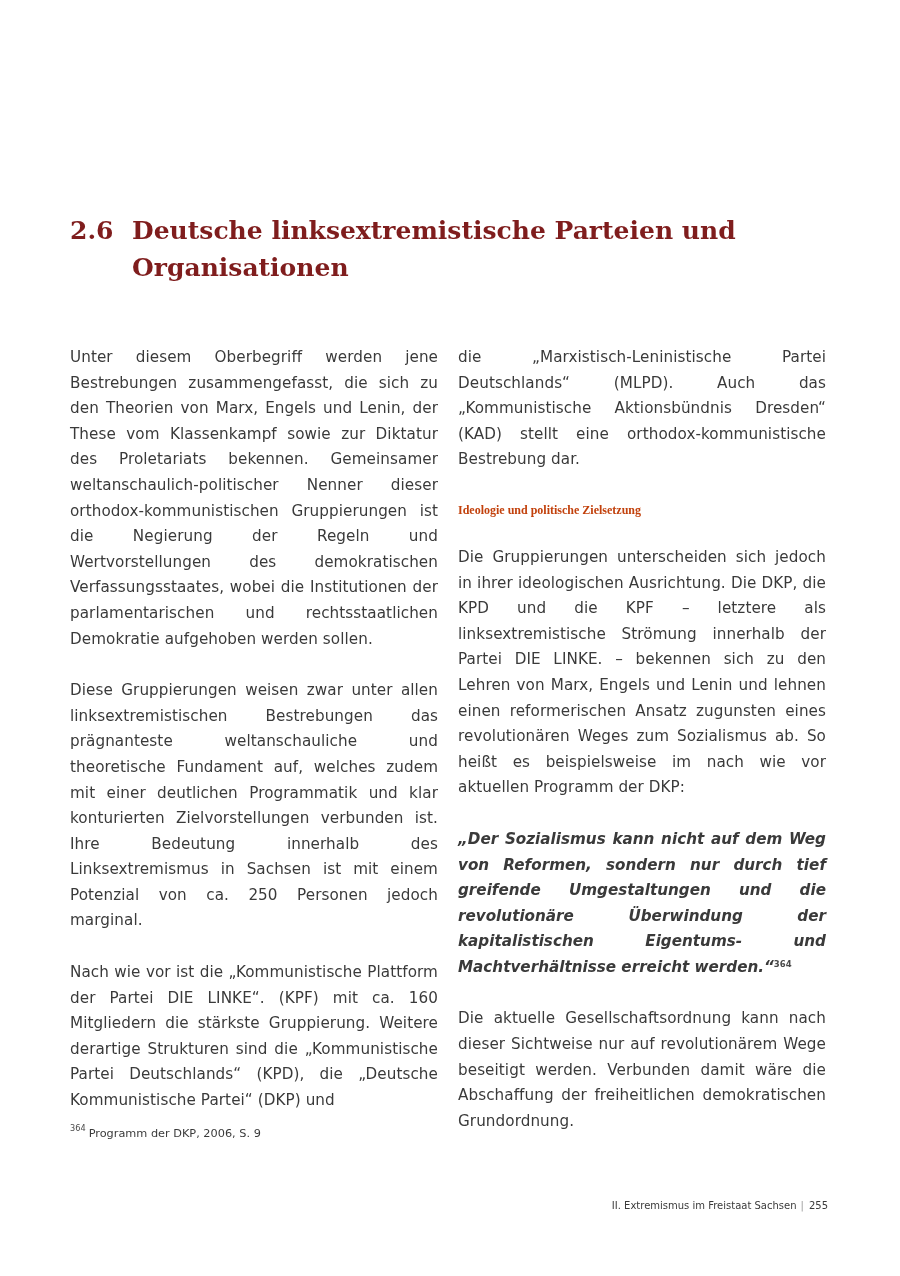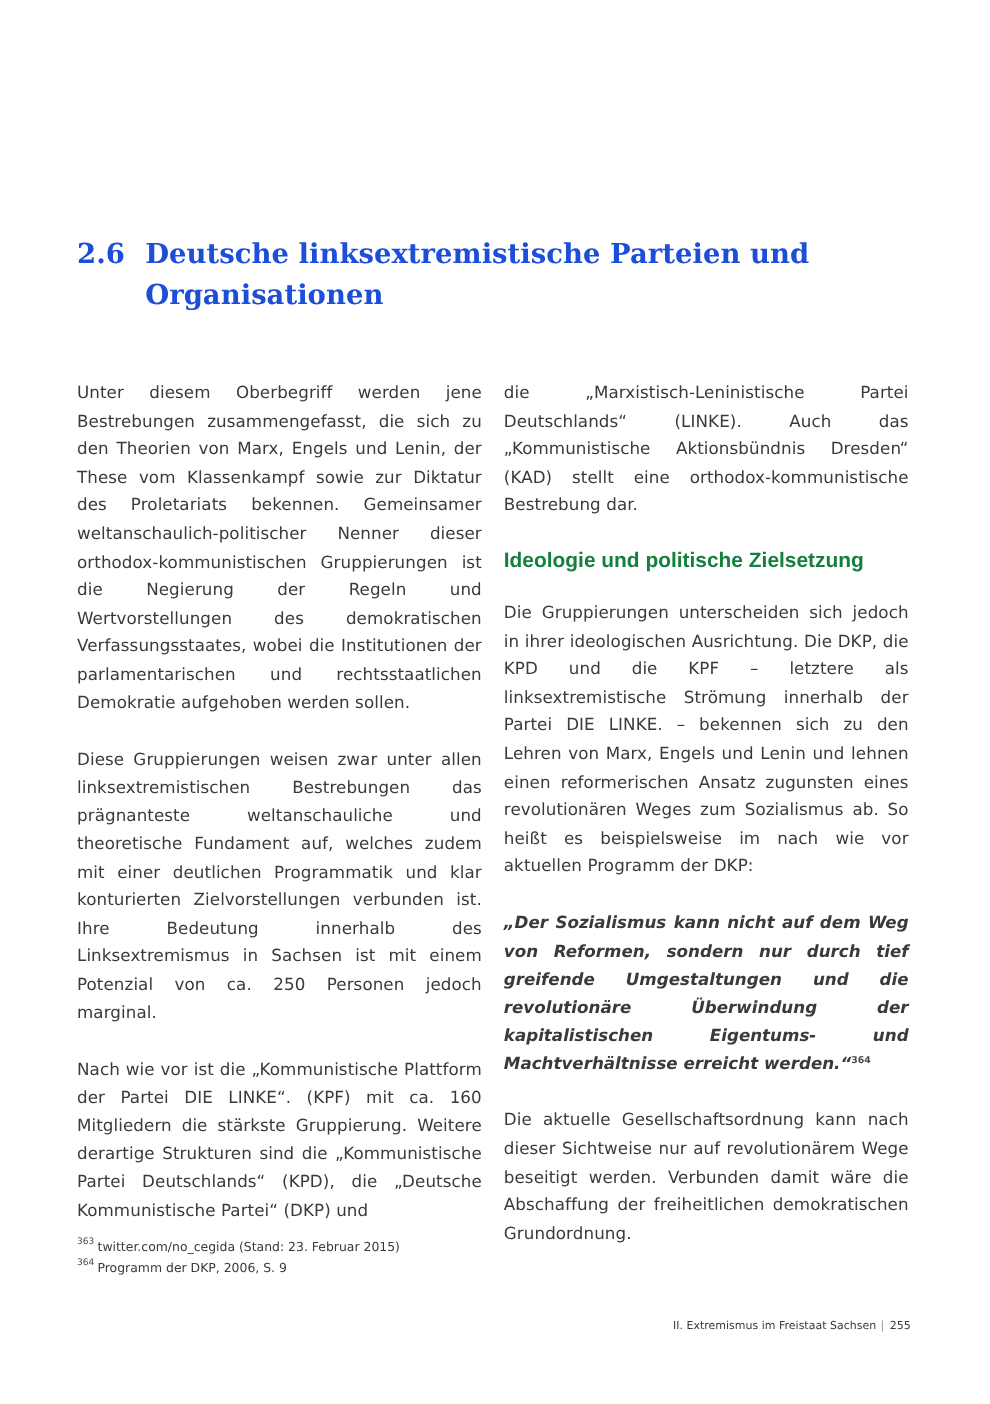--- a/index.html
+++ b/index.html
@@ -54,45 +54,45 @@
 
   
   .chapter-heading {
     position: absolute;
     left: 70px;
     top: 212px;
     width: 760px;
     display: flex;
     align-items: flex-start;
     font-family: "DejaVu Serif", serif;
-    color: #1d4ed8;
+    color: #7f1d1d;
     font-size: 25px;
     line-height: 37px;
     font-weight: 700;
   }
   .chapter-num {
     flex: 0 0 auto;
     width: 62px;
     font-family: "DejaVu Serif", serif;
     font-weight: 700;
   }
   .chapter-title {
     flex: 1 1 auto;
     font-family: "DejaVu Serif", serif;
     font-weight: 700;
   }
 
   
   h3.subhead {
     margin: 0 0 24px 0;
-    font-family: Liberation Sans, sans-serif;
-    font-size: 19px;
+    font-family: Liberation Serif, serif;
+    font-size: 12px;
     line-height: 22px;
     font-weight: 700;
-    color: #15803d;
+    color: #c2410c;
     text-align: left;
   }
 
   
   p.quote {
     margin: 17px 0 26px 0;
     font-size: 15.2px;
     line-height: 25.6px;
     font-style: italic;
     text-align: justify;
@@ -157,31 +157,30 @@
 
   <div class="cols cols-main">
 
     <div class="col">
       <p class="body">Unter diesem Oberbegriff werden jene Bestrebungen zusammengefasst, die sich zu den Theorien von Marx, Engels und Lenin, der These vom Klassenkampf sowie zur Diktatur des Proletariats bekennen. Gemeinsamer weltanschaulich-politischer Nenner dieser orthodox-kommunistischen Gruppierungen ist die Negierung der Regeln und Wertvorstellungen des demokratischen Verfassungsstaates, wobei die Institutionen der parlamentarischen und rechtsstaatlichen Demokratie aufgehoben werden sollen.</p>
       <p class="body">Diese Gruppierungen weisen zwar unter allen linksextremistischen Bestrebungen das prägnanteste weltanschauliche und theoretische Fundament auf, welches zudem mit einer deutlichen Programmatik und klar konturierten Zielvorstellungen verbunden ist. Ihre Bedeutung innerhalb des Linksextremismus in Sachsen ist mit einem Potenzial von ca. 250 Personen jedoch marginal.</p>
       <p class="body">Nach wie vor ist die „Kommunistische Plattform der Partei DIE LINKE“. (KPF) mit ca. 160 Mitgliedern die stärkste Gruppierung. Weitere derartige Strukturen sind die „Kommunistische Partei Deutschlands“ (KPD), die „Deutsche Kommunistische Partei“ (DKP) und</p>
     </div>
 
     <div class="col">
-      <p class="body">die „Marxistisch-Leninistische Partei Deutschlands“ (LINKE). Auch das „Kommunistische Aktionsbündnis Dresden“ (KAD) stellt eine orthodox-kommunistische Bestrebung dar.</p>
+      <p class="body">die „Marxistisch-Leninistische Partei Deutschlands“ (MLPD). Auch das „Kommunistische Aktionsbündnis Dresden“ (KAD) stellt eine orthodox-kommunistische Bestrebung dar.</p>
       <h3 class="subhead">Ideologie und politische Zielsetzung</h3>
       <p class="body">Die Gruppierungen unterscheiden sich jedoch in ihrer ideologischen Ausrichtung. Die DKP, die KPD und die KPF – letztere als linksextremistische Strömung innerhalb der Partei DIE LINKE. – bekennen sich zu den Lehren von Marx, Engels und Lenin und lehnen einen reformerischen Ansatz zugunsten eines revolutionären Weges zum Sozialismus ab. So heißt es beispielsweise im nach wie vor aktuellen Programm der DKP:</p>
       <p class="quote"><span>„Der Sozialismus kann nicht auf dem Weg von Reformen, sondern nur durch tief greifende Umgestaltungen und die revolutionäre Überwindung der kapitalistischen Eigentums- und Machtverhältnisse erreicht werden.“</span><sup class="fn">364</sup></p>
       <p class="body">Die aktuelle Gesellschaftsordnung kann nach dieser Sichtweise nur auf revolutionärem Wege beseitigt werden. Verbunden damit wäre die Abschaffung der freiheitlichen demokratischen Grundordnung.</p>
     </div>
 
   </div>
 
   <div class="footnotes">
-    <div class="footnote"><span class="fn-num">363</span><span>twitter.com/no_cegida (Stand: 23. Februar 2015)</span></div>
     <div class="footnote"><span class="fn-num">364</span><span>Programm der DKP, 2006, S. 9</span></div>
   </div>
 
   <div class="page-footer">
     <span>II. Extremismus im Freistaat Sachsen</span><span class="sep">|</span><span>255</span>
   </div>
 
 </div>
 
 </body></html>

